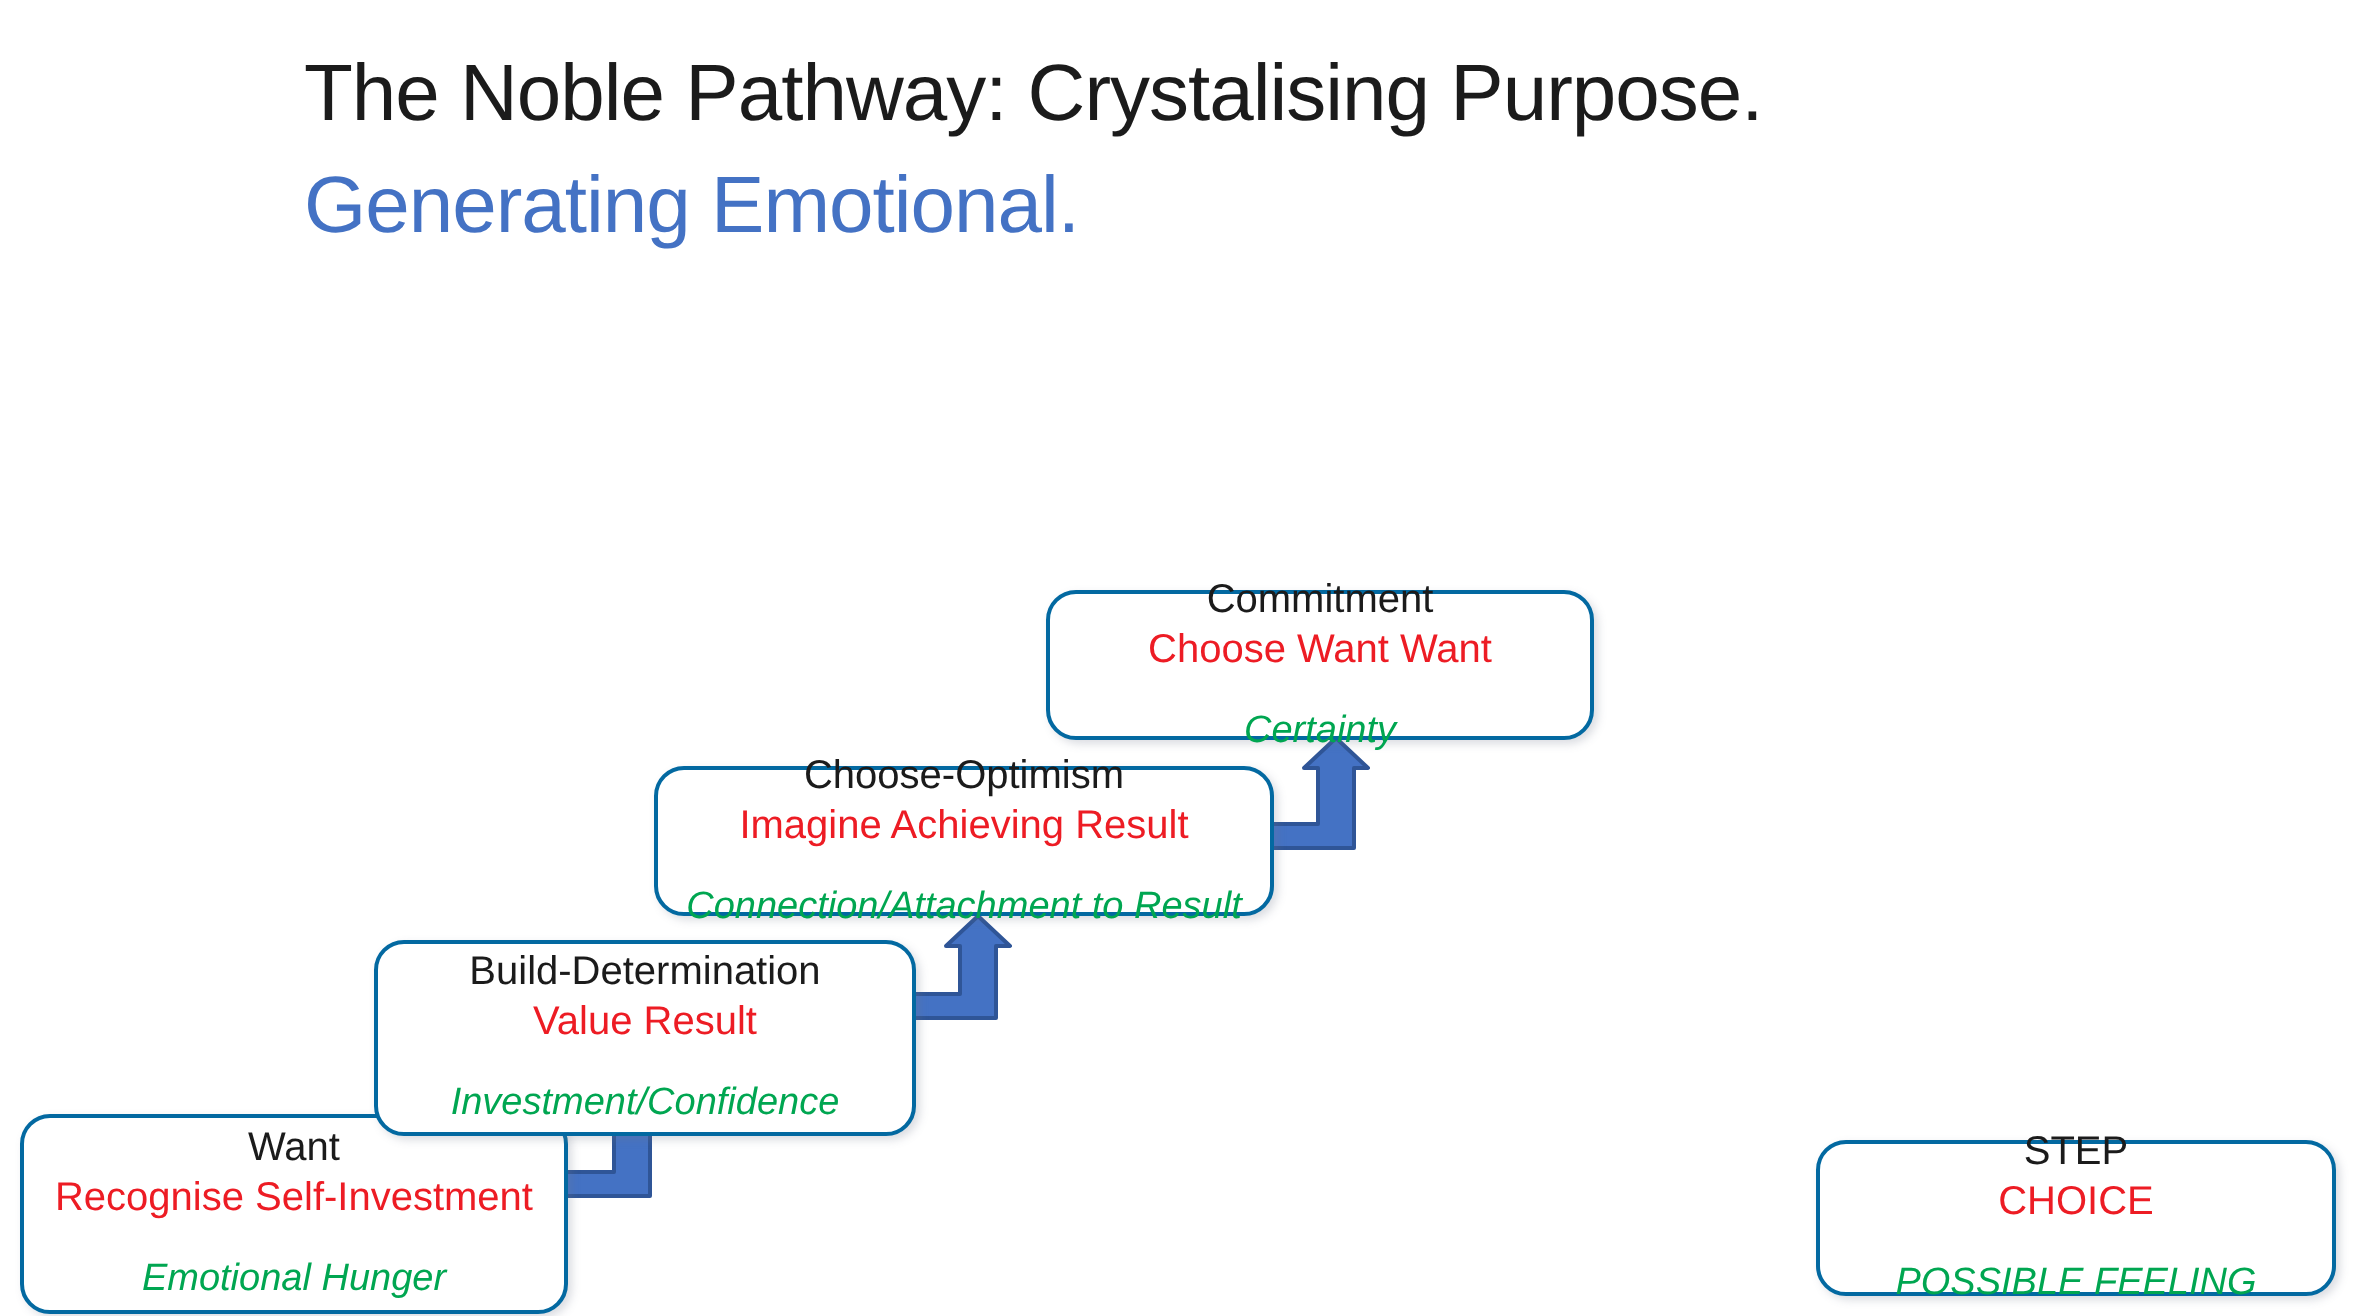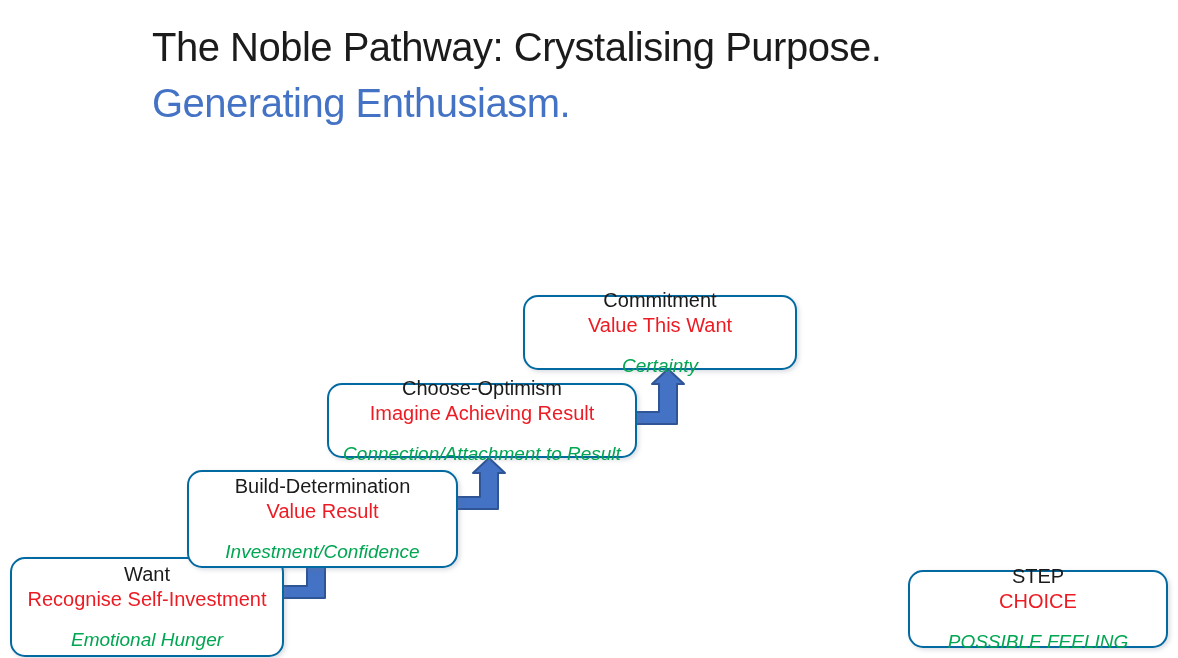--- a/index.html
+++ b/index.html
@@ -99,21 +99,21 @@
     stroke-linejoin: round;
   }
 </style>
 </head>
 <body>
 
 <div class="slide">
 
   <div class="title-block">
     <div class="title-line1">The Noble Pathway: Crystalising Purpose.</div>
-    <div class="title-line2">Generating Enthusiasm.</div>
+    <div class="title-line2">Generating Emotional.</div>
   </div>
 
   <svg class="arrow-layer" viewBox="0 0 1178 658" xmlns="http://www.w3.org/2000/svg">
     <polygon class="bent-arrow" points="283,586 307,586 307,561 300,561 316,546 332,561 325,561 325,598 283,598"></polygon>
     <polygon class="bent-arrow" points="456,497 480,497 480,473 473,473 489,458 505,473 498,473 498,509 456,509"></polygon>
     <polygon class="bent-arrow" points="635,412 659,412 659,384 652,384 668,369 684,384 677,384 677,424 635,424"></polygon>
   </svg>
 
   <div class="step-box box-want">
     <div class="step-name">Want</div>
@@ -128,21 +128,21 @@
   </div>
 
   <div class="step-box box-choose">
     <div class="step-name">Choose-Optimism</div>
     <div class="choice-label">Imagine Achieving Result</div>
     <div class="feeling-label">Connection/Attachment to Result</div>
   </div>
 
   <div class="step-box box-commit">
     <div class="step-name">Commitment</div>
-    <div class="choice-label">Value This Want</div>
+    <div class="choice-label">Choose Want Want</div>
     <div class="feeling-label">Certainty</div>
   </div>
 
   <div class="step-box box-legend">
     <div class="step-name">STEP</div>
     <div class="choice-label">CHOICE</div>
     <div class="feeling-label">POSSIBLE FEELING</div>
   </div>
 
 </div>

